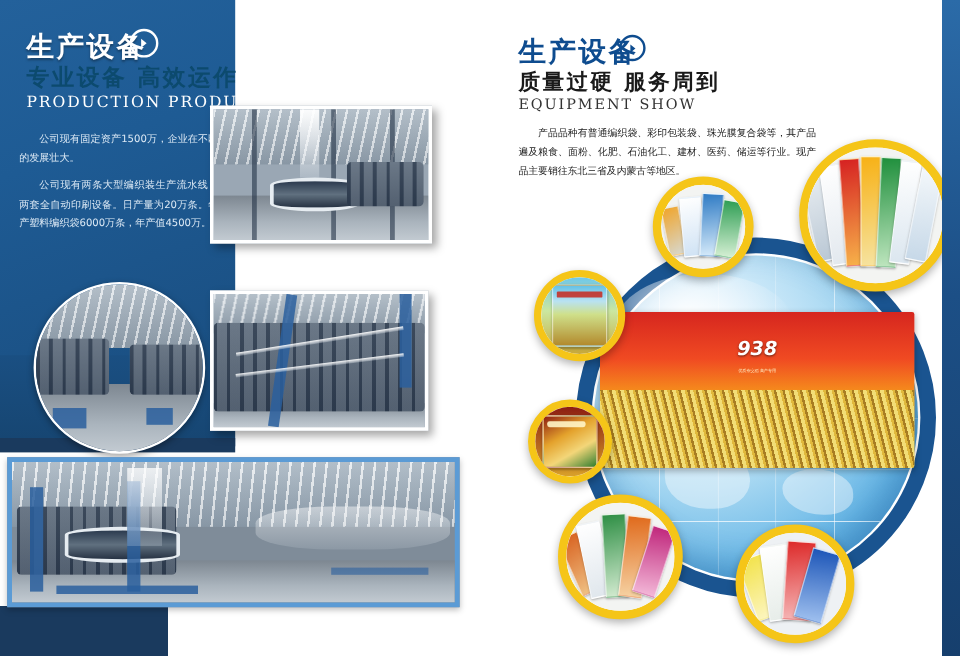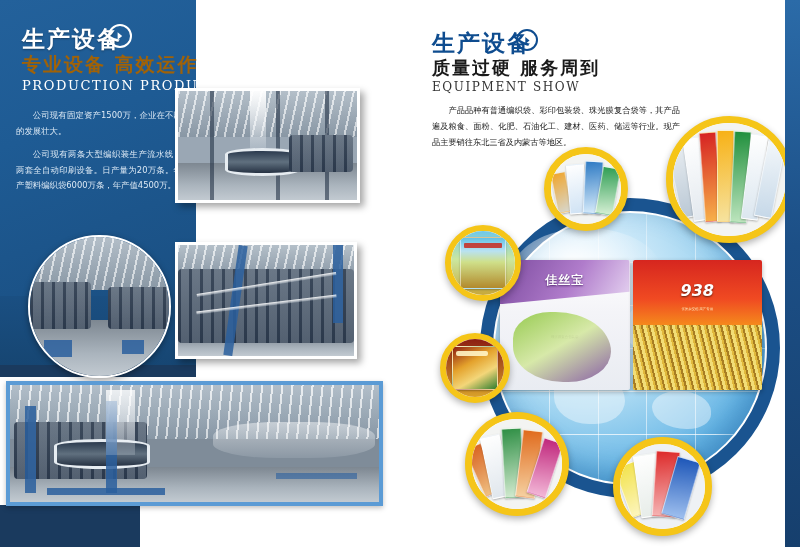--- a/index.html
+++ b/index.html
@@ -36,21 +36,21 @@
     text-shadow:0 1px 2px rgba(0,0,0,.35);
   }
   .hd-arrow{
     position:absolute; left:108px; top:24px;
     width:24px; height:24px; border-radius:50%;
     border:2px solid #fff; display:flex; align-items:center; justify-content:center;
   }
   .hd-arrow svg{ display:block; }
   .hd-cn2{
     position:absolute; left:22px; top:52px;
-    font-size:19px; font-weight:bold; color:#a16207; letter-spacing:2px;
+    font-size:19px; font-weight:bold; color:#0c4a6e; letter-spacing:2px;
   }
   .hd-en{
     position:absolute; left:22px; top:78px;
     font-family:"DejaVu Serif","Liberation Serif",serif;
     font-size:13px; color:#ffffff; letter-spacing:1.6px;
   }
   .left-body{
     position:absolute; left:16px; top:108px; width:166px;
     color:#dce9f5; font-size:8.4px; line-height:1.85;
     text-align:justify;
@@ -333,30 +333,20 @@
       <div class="lon" style="left:74%"></div>
       <div class="land" style="left:12%;top:22%;width:30%;height:18%"></div>
       <div class="land" style="left:48%;top:30%;width:34%;height:22%;border-radius:58% 42% 62% 38%"></div>
       <div class="land" style="left:22%;top:58%;width:26%;height:20%;border-radius:38% 62% 46% 54%"></div>
       <div class="land" style="left:58%;top:66%;width:22%;height:14%"></div>
     </div>
     <div class="globe-gloss"></div>
 
     <div class="front-bags">
 
-      <div class="fbag" style="background:linear-gradient(180deg,#ffffff 0%,#f4f4f8 40%,#e9ecf2 100%)">
-        <div style="position:absolute;left:0;right:0;top:0;height:34%;
-                    background:linear-gradient(120deg,#7b4a9e 0%,#b07ccb 55%,#e7d6f2 100%);
-                    clip-path:polygon(0 0,100% 0,100% 72%,0 100%)"></div>
-        <div class="lbl" style="color:#ffffff;top:9%;font-size:12px;text-shadow:0 1px 2px rgba(60,20,90,.8)">佳丝宝</div>
-        <div class="sub" style="top:58%;font-size:3.4px;color:#4d3668">珠光膜复合包装袋</div>
-        <div style="position:absolute;left:10%;bottom:6%;width:76%;height:54%;
-                    background:linear-gradient(150deg,#8dc63f 0%,#d4e8a0 48%,#7e4f9e 100%);
-                    border-radius:40% 60% 46% 54%;opacity:.9"></div>
-      </div>
 
       <div class="fbag" style="background:linear-gradient(180deg,#d6261f 0%,#f04a22 30%,#f7a21a 58%,#d8c24a 100%)">
         <div class="lbl" style="color:#ffffff;top:16%;font-size:16px;font-style:italic;letter-spacing:0">938</div>
         <div class="sub" style="top:36%;font-size:3.4px;color:#fff8d0">优质杂交稻 高产专用</div>
         <div class="crop" style="height:50%;
              background:repeating-linear-gradient(76deg,#e0b83c 0 2px,#a87d22 2px 4px,#f2dd76 4px 7px)"></div>
       </div>
     </div>
 
     <div class="ycirc" style="left:544px;top:147px;width:84px;height:84px">

